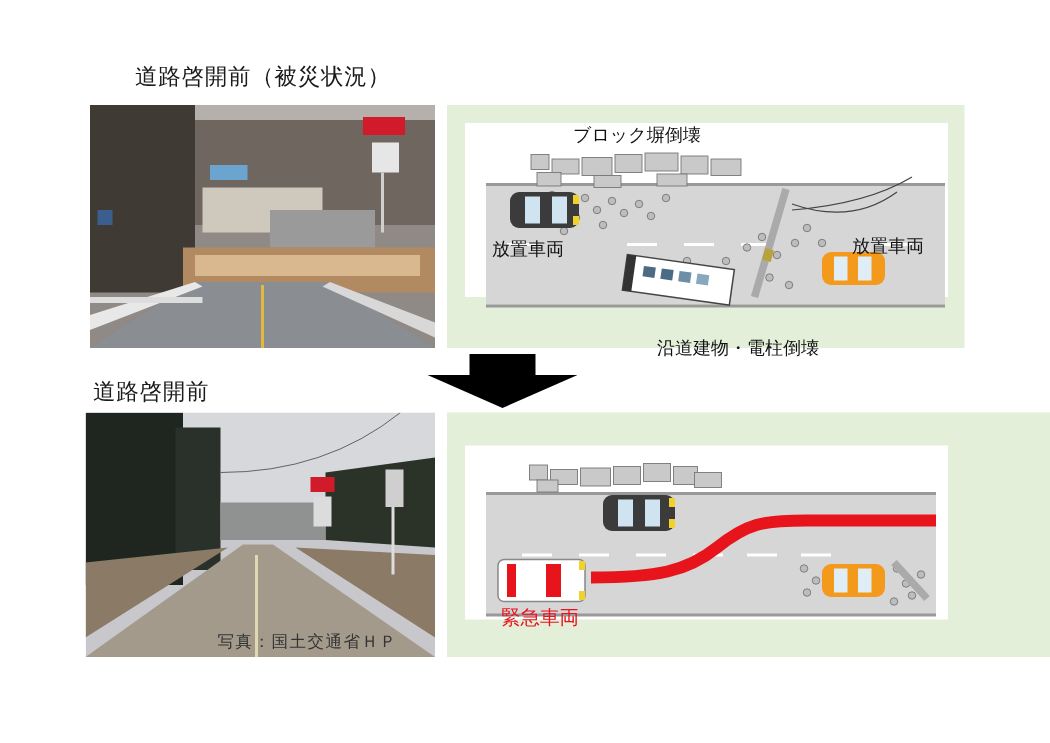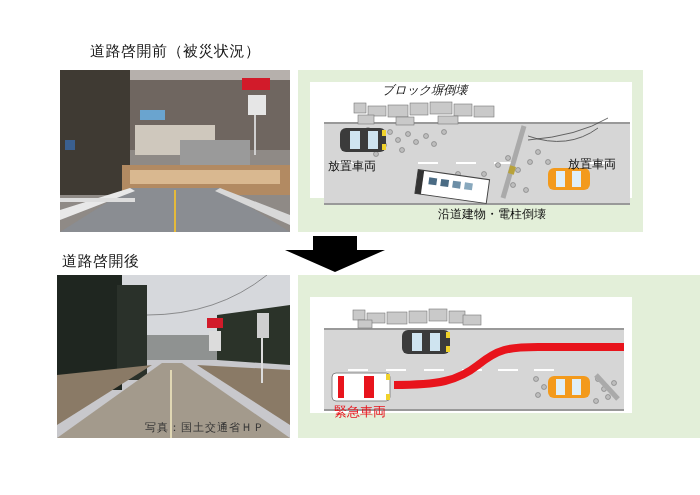--- a/index.html
+++ b/index.html
@@ -110,33 +110,33 @@
 
     <line x1="226" y1="56" x2="205" y2="128" stroke="#aaa" stroke-width="5"></line>
     <rect x="211" y="96" width="6" height="8" fill="#b8a23a" transform="rotate(16 214 100)"></rect>
     <path d="M230 66 Q270 80 300 58" stroke="#444" stroke-width="0.8" fill="none"></path>
     <path d="M230 70 Q280 66 310 48" stroke="#444" stroke-width="0.8" fill="none"></path>
 
     <rect x="250" y="98" width="42" height="22" rx="6" fill="#f39a1c"></rect>
     <rect x="258" y="101" width="9" height="16" fill="#dfeef6"></rect>
     <rect x="274" y="101" width="9" height="16" fill="#dfeef6"></rect>
   </svg>
-  <div class="lbl" style="left:84px; top:12px;font-style:italic;">ブロック塀倒壊</div>
+  <div class="lbl" style="left:84px; top:12px;">ブロック塀倒壊</div>
   <div class="lbl" style="left:30px; top:88px;">放置車両</div>
   <div class="lbl" style="left:270px; top:86px;">放置車両</div>
-  <div class="lbl" style="left:140px; top:136px;">沿道建物・電柱倒壊</div>
+  <div class="lbl" style="left:140px; top:154px;">沿道建物・電柱倒壊</div>
 </div>
 
 <div class="arrow" style="left:285px; top:236px; width:100px; height:36px;">
   <svg width="100" height="36" viewBox="0 0 100 36">
     <polygon points="28,0 72,0 72,14 100,14 50,36 0,14 28,14" fill="#000"></polygon>
   </svg>
 </div>
 
-<div class="heading" style="left:62px; top:252px;">道路啓開後</div>
+<div class="heading" style="left:62px; top:252px;">道路啓開前</div>
 
 <div class="photo" style="left:57px; top:275px; width:233px; height:163px;">
   <svg width="233" height="163" viewBox="0 0 233 163">
     <rect width="233" height="163" fill="#c8c8cc"></rect>
     <rect x="0" y="0" width="233" height="70" fill="#d6d8dc"></rect>
     <rect x="0" y="0" width="65" height="115" fill="#1f2620"></rect>
     <rect x="60" y="10" width="30" height="95" fill="#2a312a"></rect>
     <polygon points="160,40 233,30 233,90 160,85" fill="#2b3329"></polygon>
     <rect x="90" y="60" width="70" height="25" fill="#8f9291"></rect>
     <polygon points="0,163 105,88 125,88 233,163" fill="#a39a8c"></polygon>

